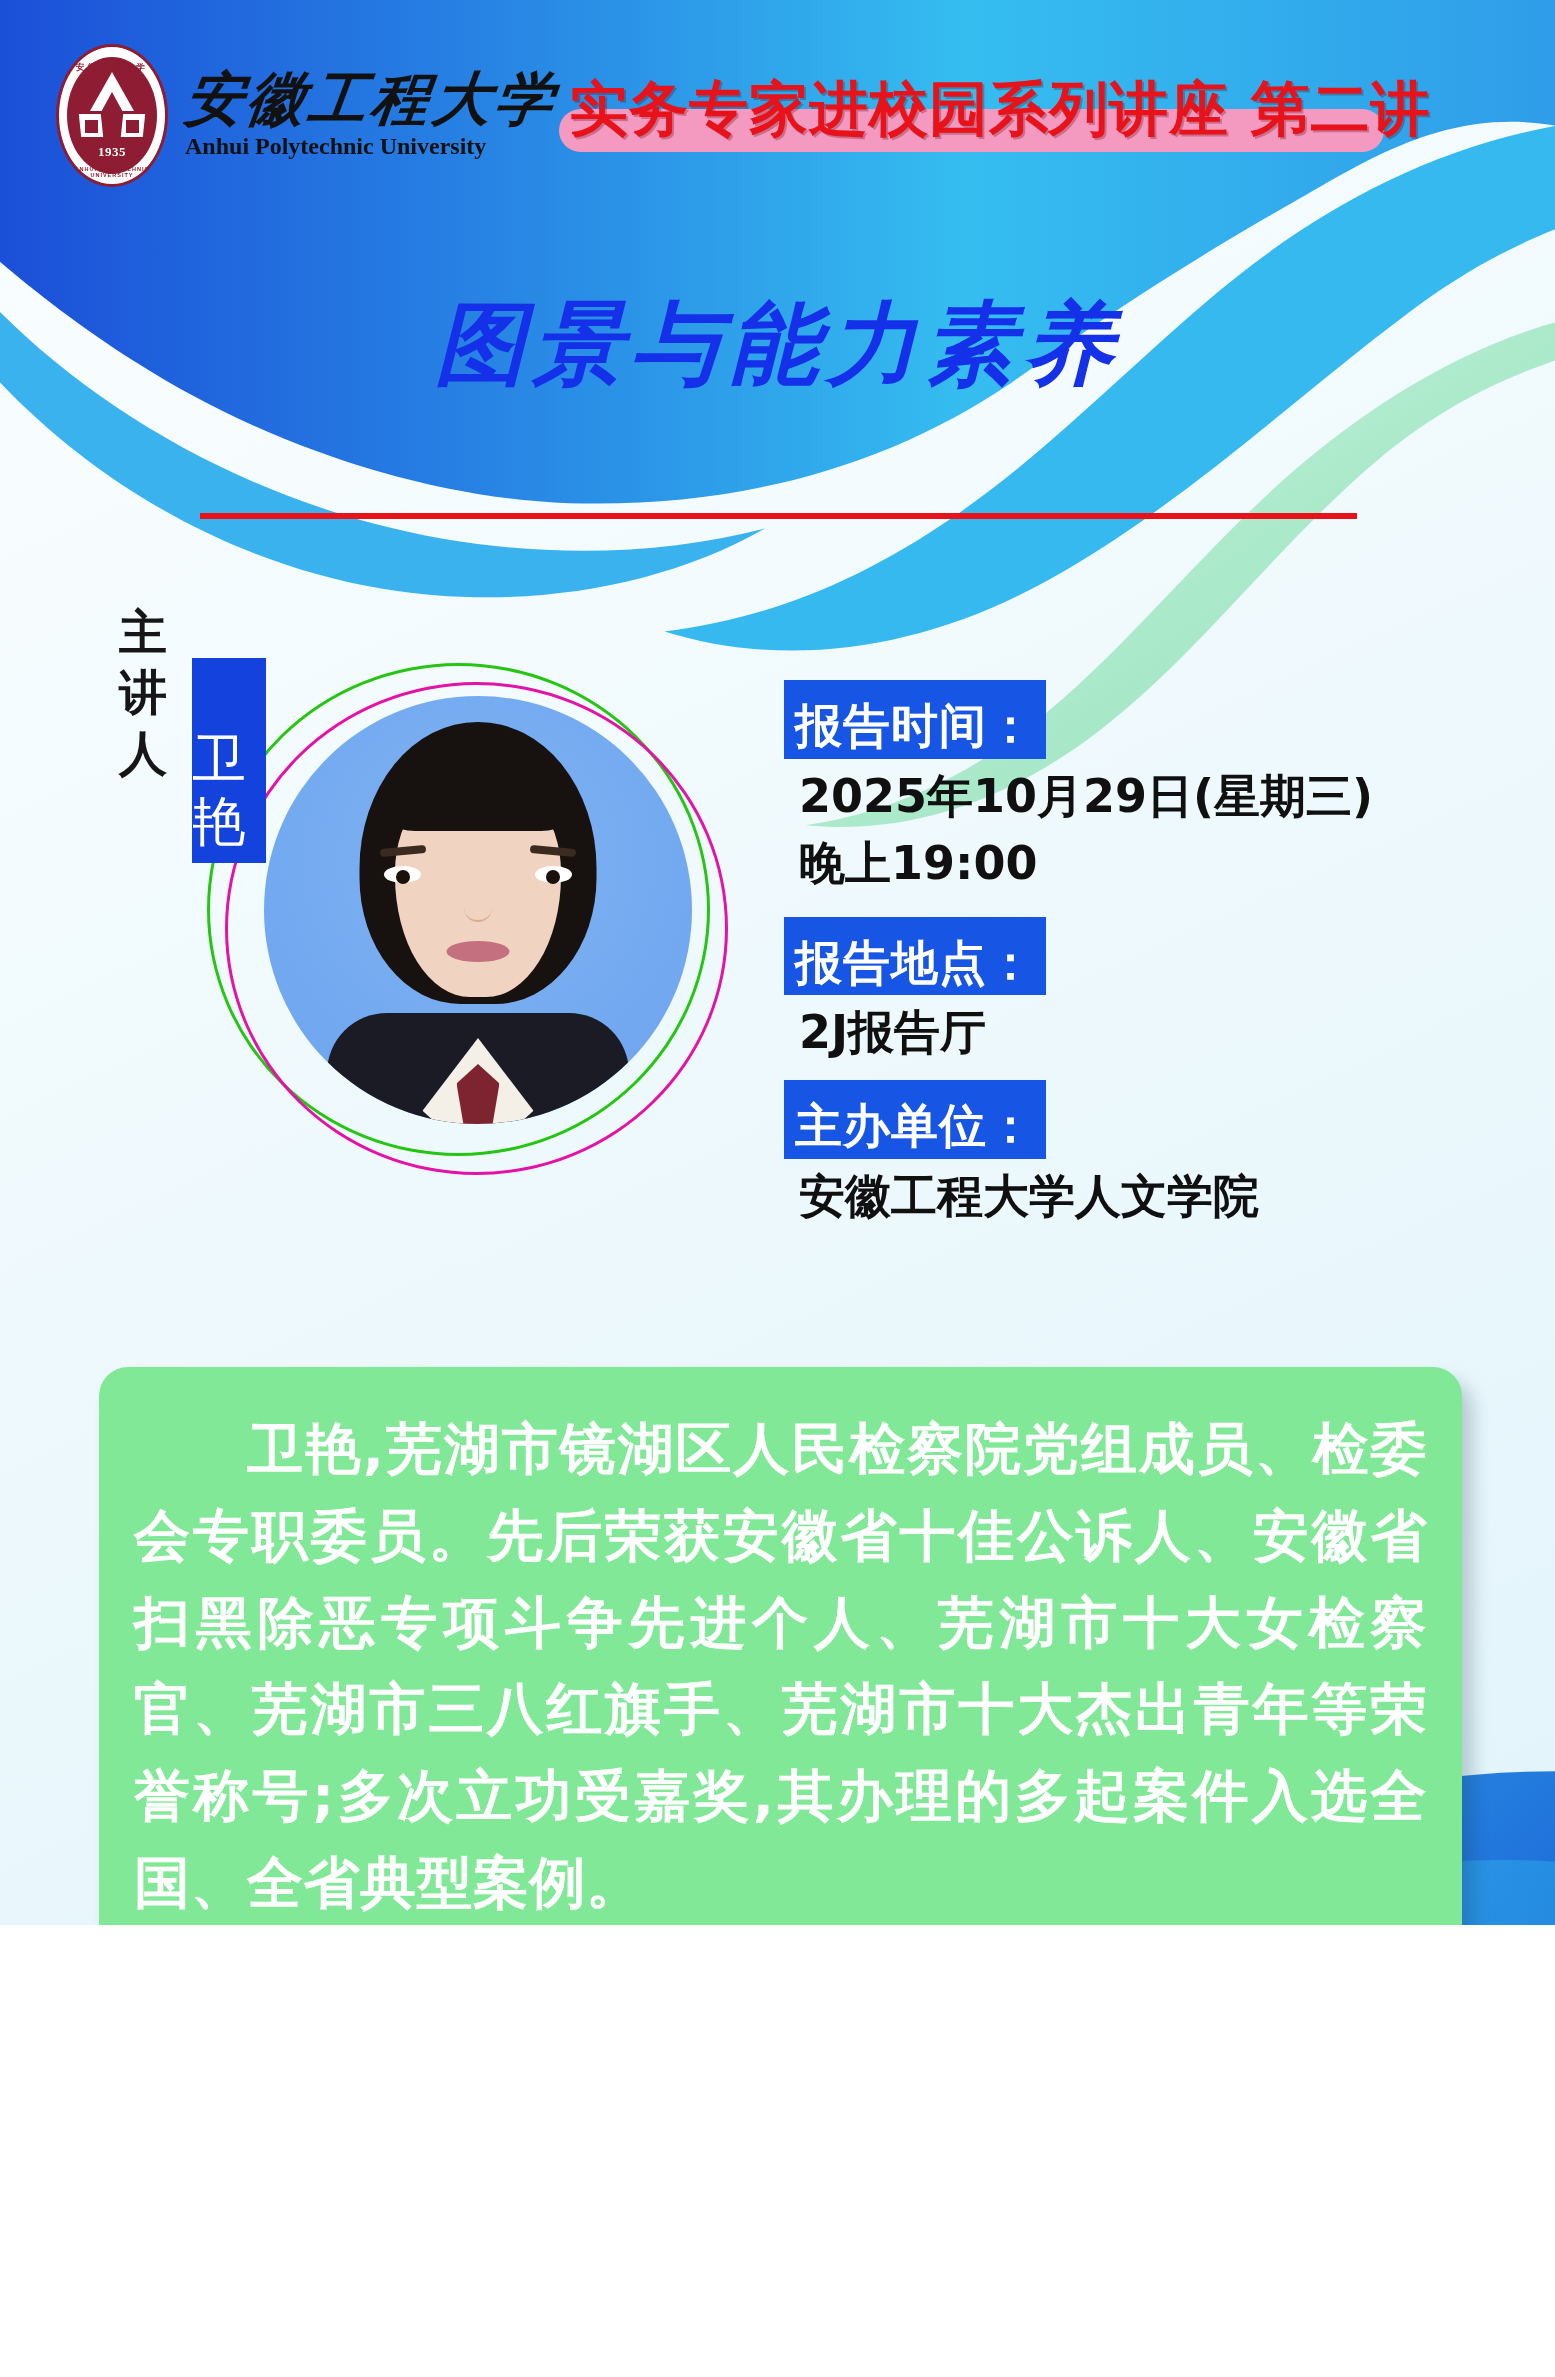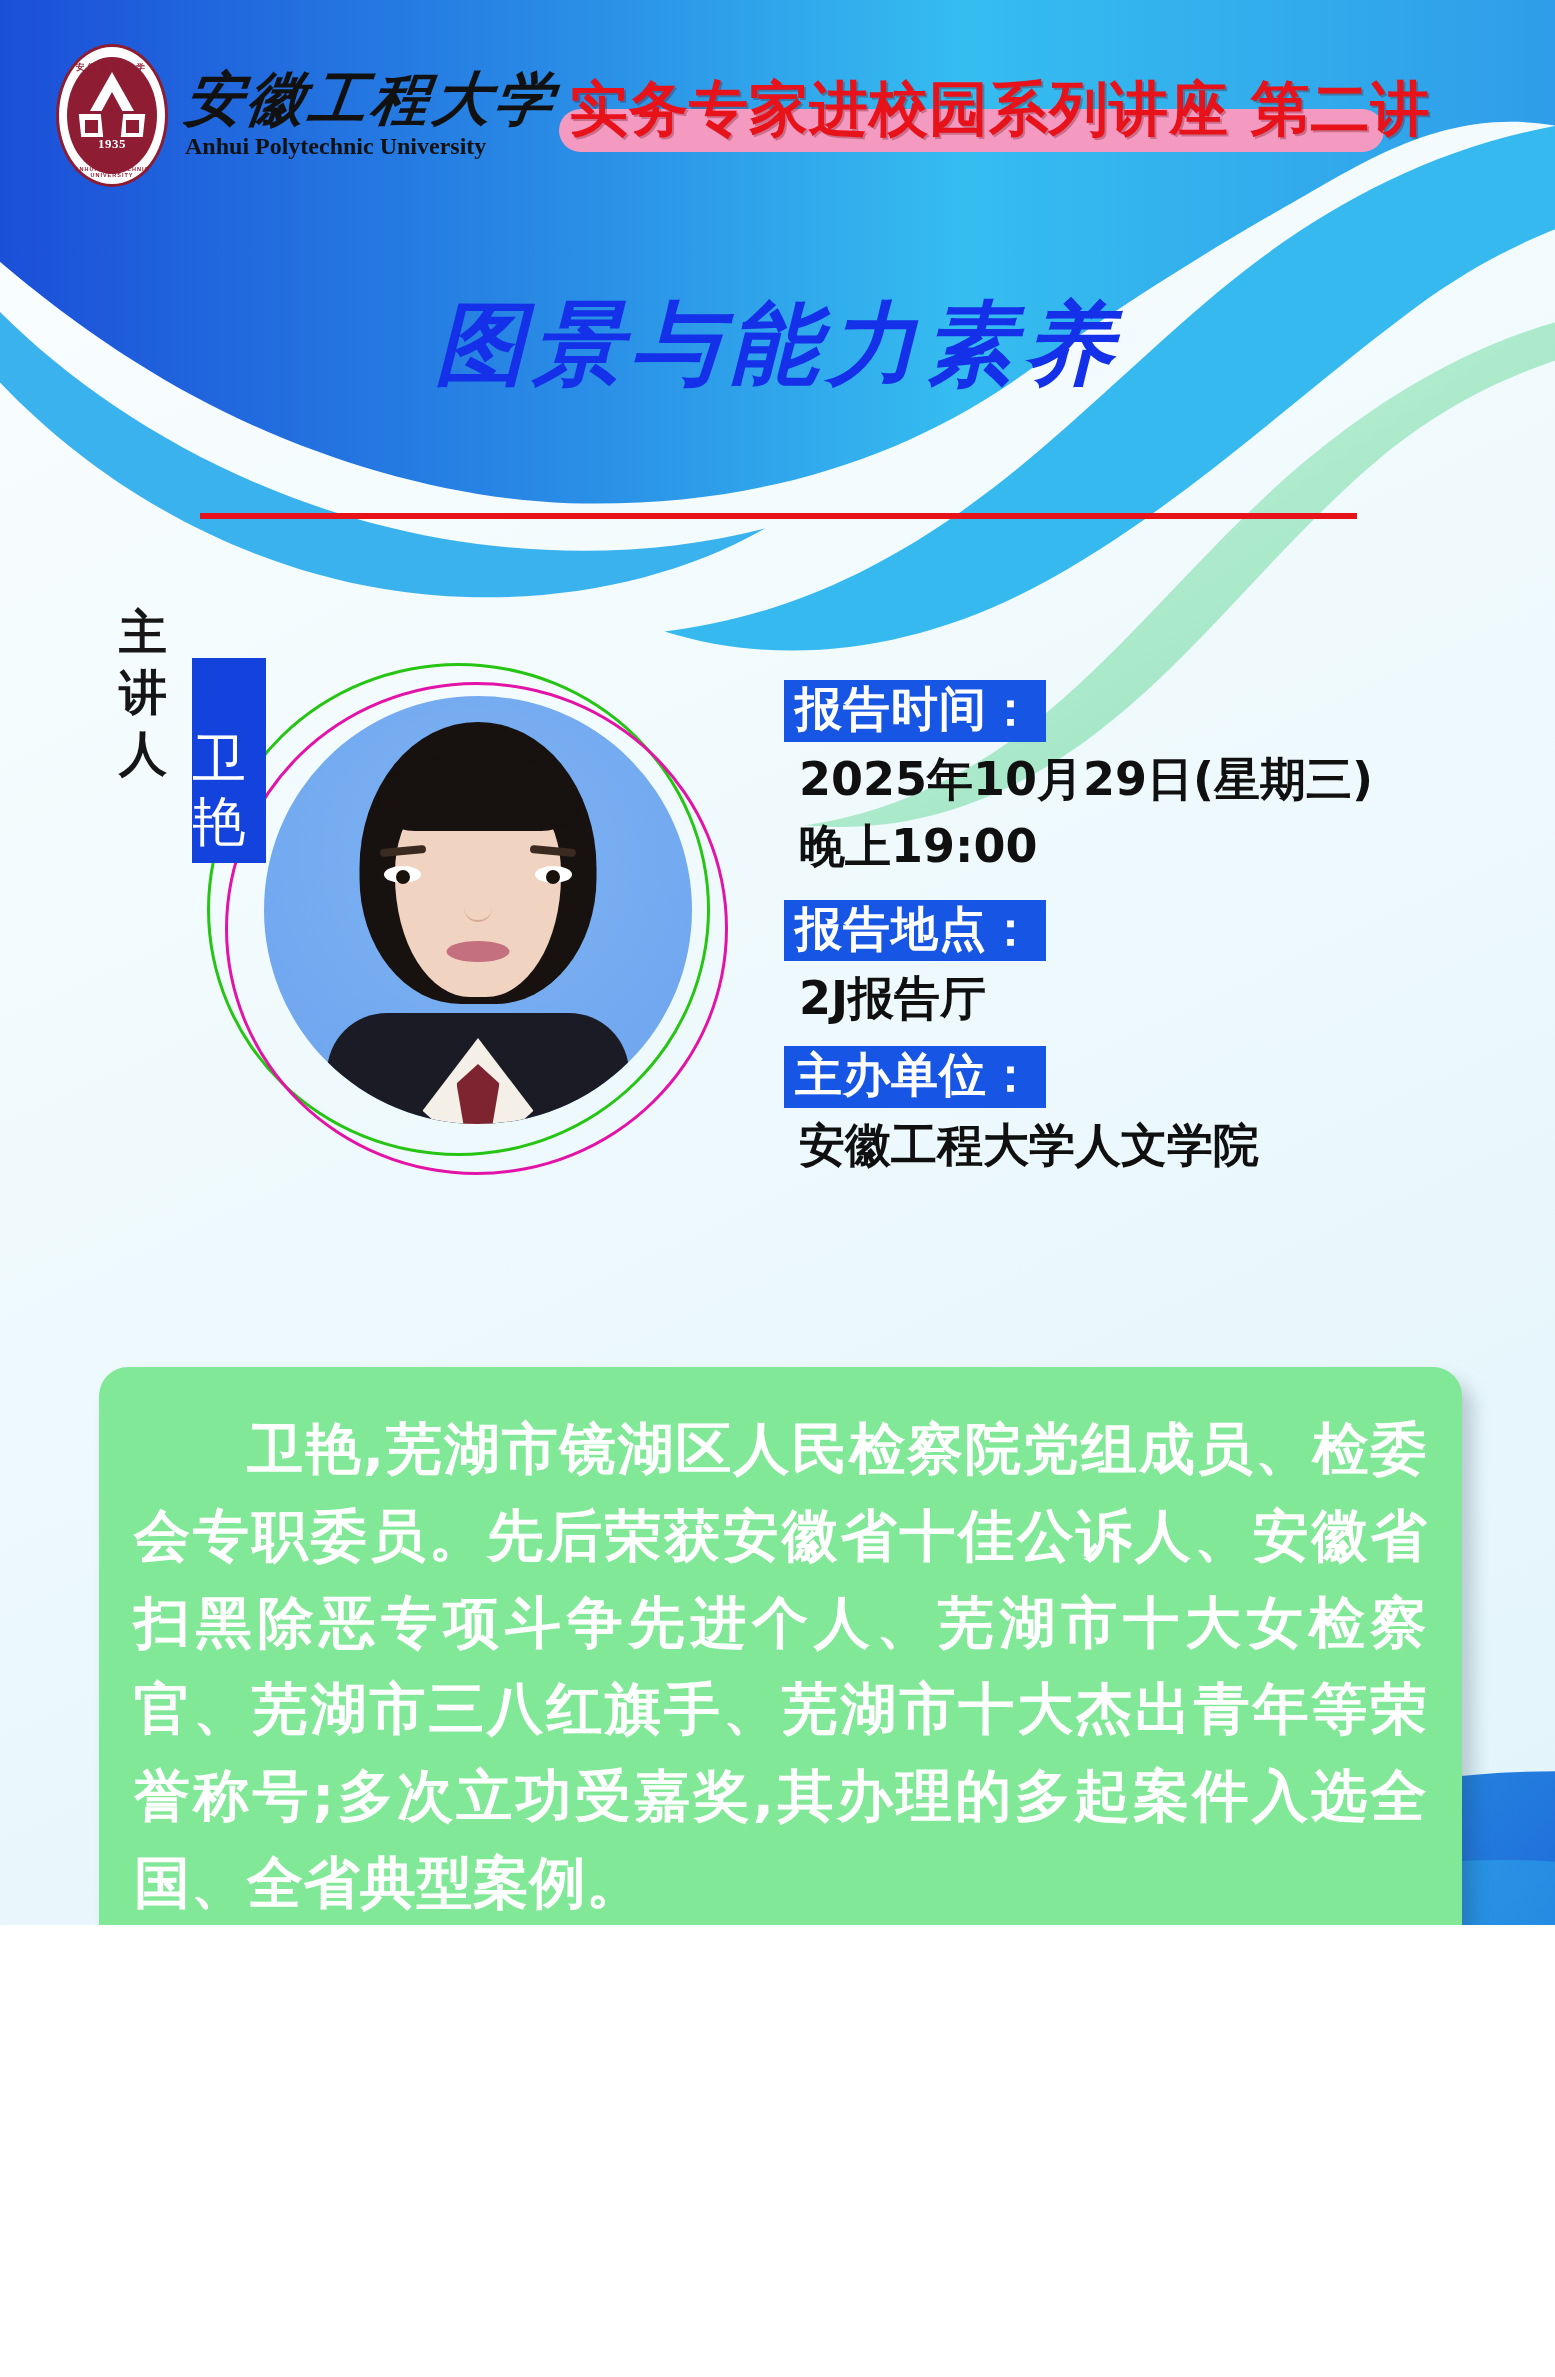--- a/index.html
+++ b/index.html
@@ -55,21 +55,21 @@
     background: #ffffff;
   }
   #crest-book-l { left: 24px; transform: skewX(6deg); }
   #crest-book-r { right: 24px; transform: skewX(-6deg); }
   #crest-bookcut-l, #crest-bookcut-r {
     position: absolute; top: 76px; width: 13px; height: 13px; background: #8e1c32;
   }
   #crest-bookcut-l { left: 29px; }
   #crest-bookcut-r { right: 29px; }
   #crest-year {
-    position: absolute; left: 0; right: 0; top: 92px;
+    position: absolute; left: 0; right: 0; top: 100px;
     text-align: center; color: #ffffff;
     font-family: "Liberation Serif", "DejaVu Serif", serif;
     font-size: 13px; font-weight: 700; letter-spacing: 0.5px;
   }
   #crest-cn-arc {
     position: absolute; left: 0; right: 0; top: 18px;
     text-align: center; color: #8e1c32;
     font-size: 8.6px; letter-spacing: 3.5px; font-weight: 700;
   }
   #crest-en-arc {
@@ -222,21 +222,21 @@
     border: 3.5px solid #e313a8;
   }
 
   
   #info { position: absolute; left: 784px; top: 680px; z-index: 16; }
   .info-tag {
     display: inline-block;
     background: #1756e4; color: #ffffff;
     font-family: "DejaVu Serif", "Liberation Serif", serif;
     font-size: 47px; font-weight: 700;
-    padding: 3px 11px 6px 11px;
+    padding: 20px 11px 6px 11px;
     letter-spacing: 1px; line-height: 1.12; text-align: right;
   }
   .info-val {
     font-family: "DejaVu Sans", "Liberation Sans", sans-serif;
     font-size: 46px; font-weight: 700; color: #101010;
     letter-spacing: 0px; line-height: 1.26;
     margin: 9px 0 0 15px; white-space: nowrap;
   }
   .gap-lg { height: 24px; }
   .gap-md { height: 18px; }

